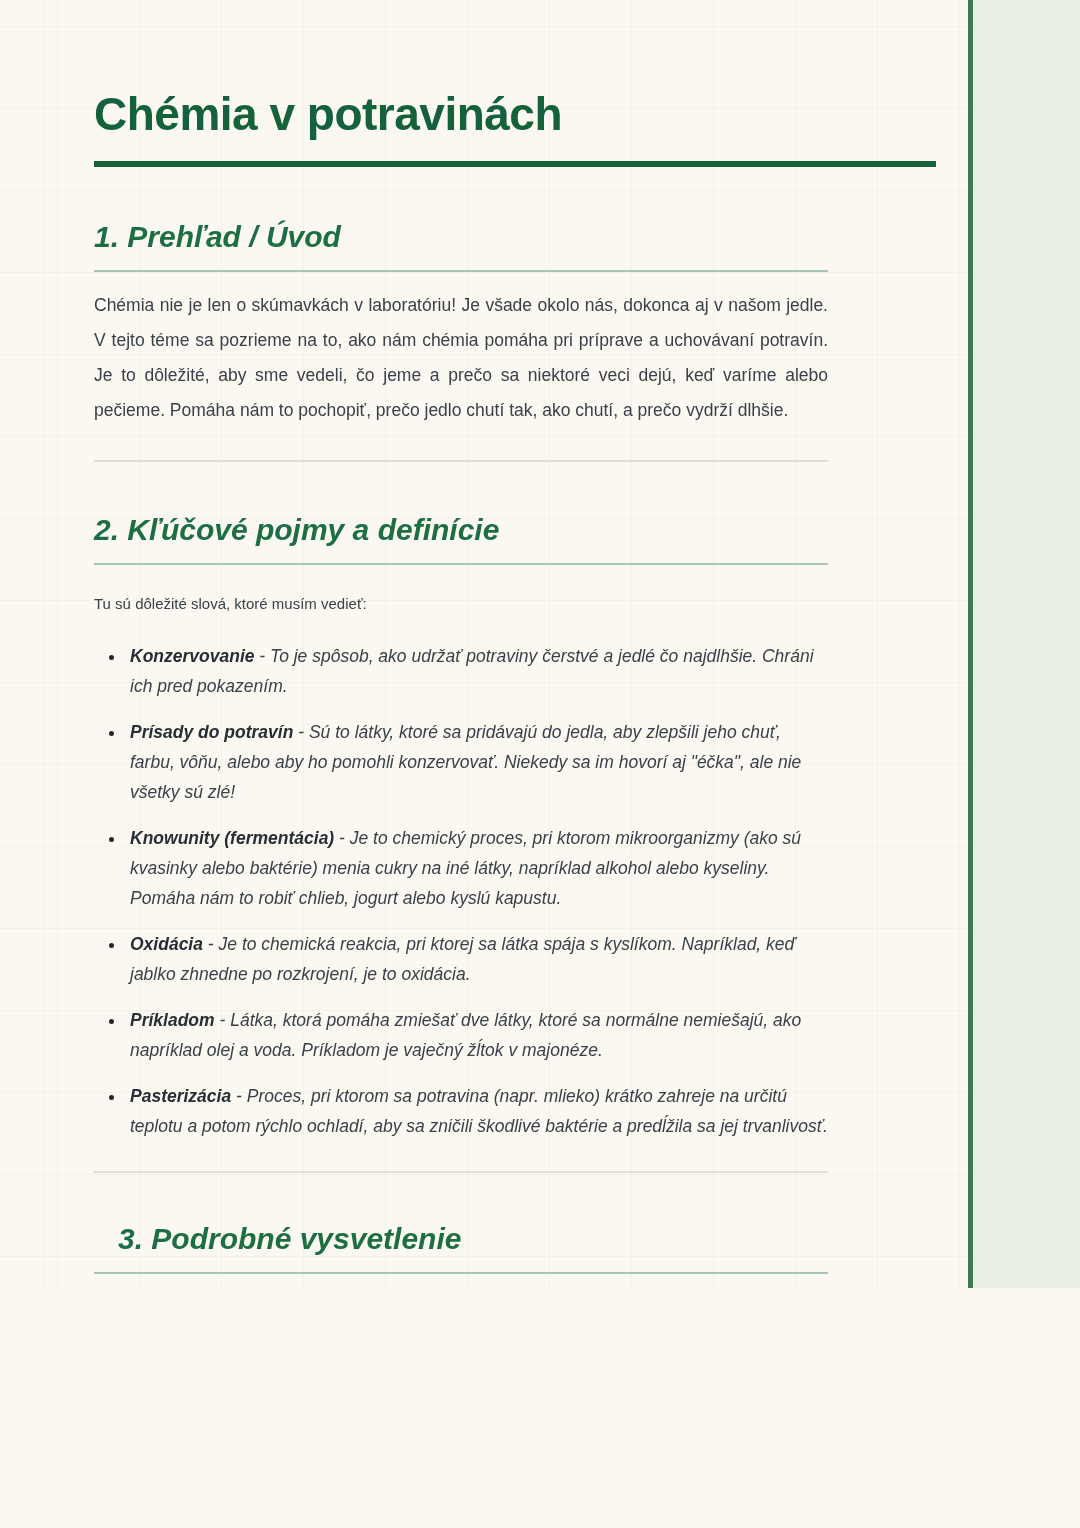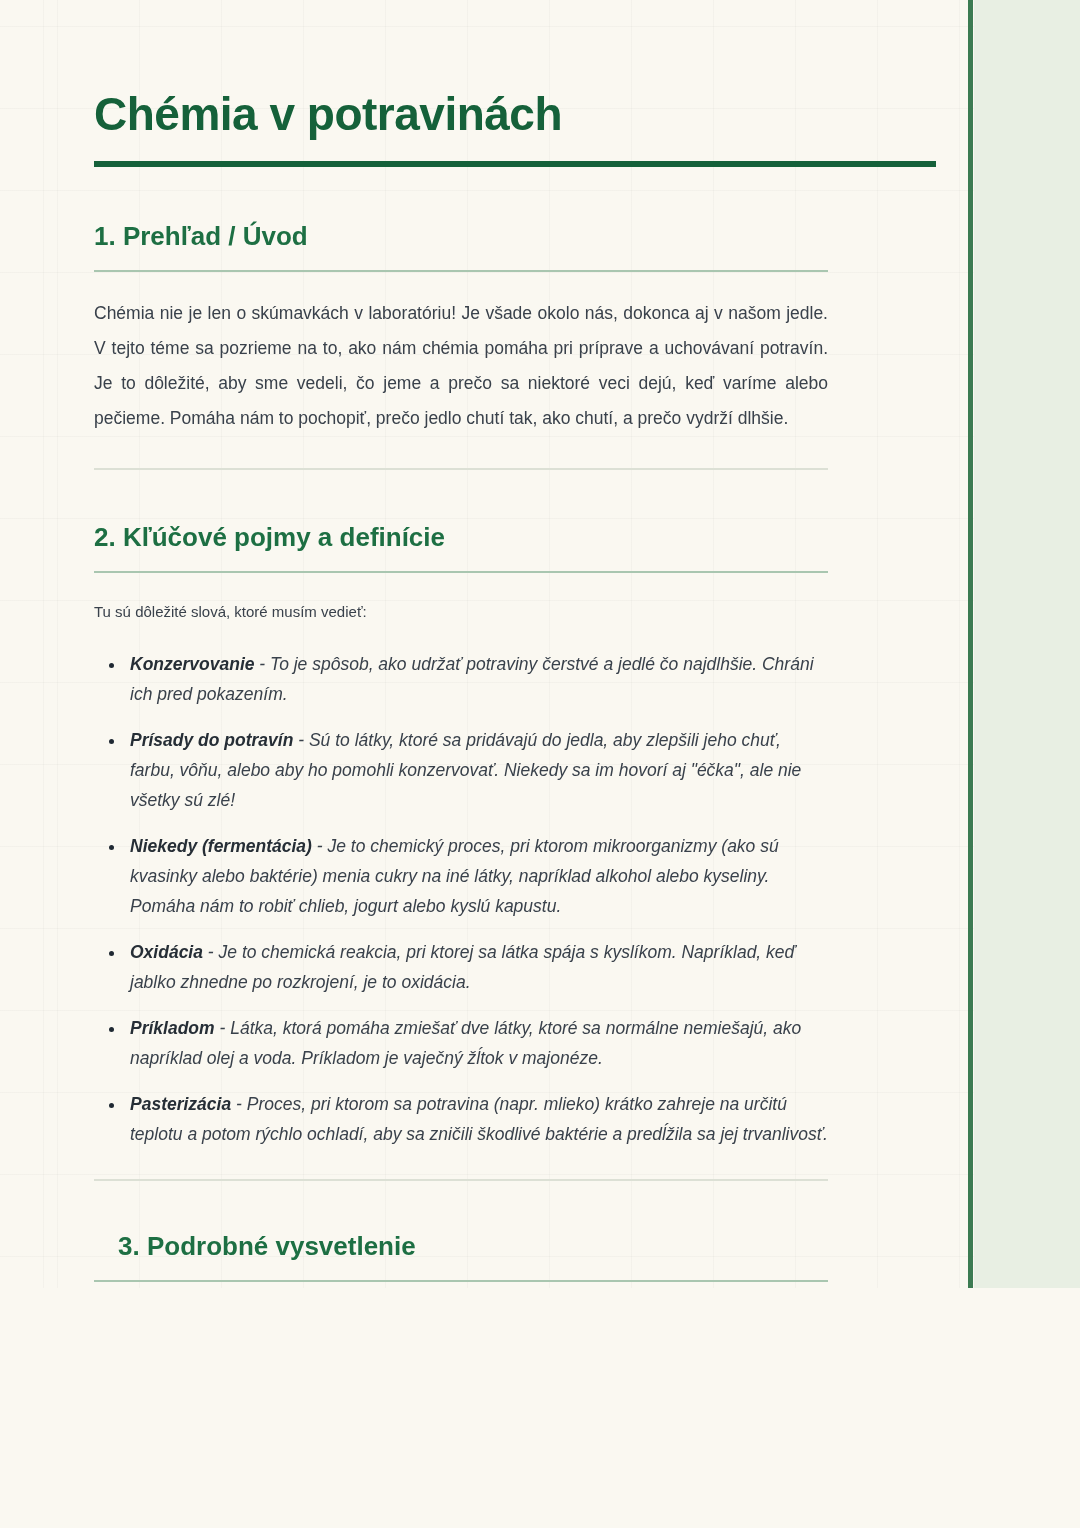--- a/index.html
+++ b/index.html
@@ -42,36 +42,37 @@
     color: #15613a;
     line-height: 53px;
   }
   .title-rule {
     width: 842px;
     height: 6px;
     background: #15613a;
     margin-top: 20px;
   }
   h2.section-heading {
-    font-size: 26px;
+    font-size: 30px;
     font-weight: 700;
     color: #1d6f43;
     line-height: 35px;
+    font-style: italic;
   }
   .sec-1 h2 { margin-top: 52px; }
   .sec-2 h2 { margin-top: 50px; }
   .sec-3 h2 { margin-top: 48px; margin-left: 24px; }
   .h2-rule {
     width: 734px;
     height: 2px;
     background: #a9c6b0;
     margin-top: 16px;
   }
   p.body-paragraph {
-    margin-top: 24px;
+    margin-top: 16px;
     font-size: 17.5px;
     line-height: 35px;
     color: #39414b;
     text-align: justify;
   }
   p.intro-line {
     margin-top: 26px;
     font-size: 15px;
     line-height: 26px;
     color: #39414b;
@@ -133,21 +134,21 @@
     <section class="sec-2">
       <h2 class="section-heading">2. Kľúčové pojmy a definície</h2>
       <div class="h2-rule"></div>
       <p class="intro-line">Tu sú dôležité slová, ktoré musím vedieť:</p>
 
       <ul class="terms-list">
         <li class="term-item"><span class="term">Konzervovanie</span><span class="sep"> - </span><span class="def">To je spôsob, ako udržať potraviny čerstvé a jedlé čo najdlhšie. Chráni ich pred pokazením.</span></li>
 
         <li class="term-item"><span class="term">Prísady do potravín</span><span class="sep"> - </span><span class="def">Sú to látky, ktoré sa pridávajú do jedla, aby zlepšili jeho chuť, farbu, vôňu, alebo aby ho pomohli konzervovať. Niekedy sa im hovorí aj "éčka", ale nie všetky sú zlé!</span></li>
 
-        <li class="term-item"><span class="term">Niekedy (fermentácia)</span><span class="sep"> - </span><span class="def">Je to chemický proces, pri ktorom mikroorganizmy (ako sú kvasinky alebo baktérie) menia cukry na iné látky, napríklad alkohol alebo kyseliny. Pomáha nám to robiť chlieb, jogurt alebo kyslú kapustu.</span></li>
+        <li class="term-item"><span class="term">Knowunity (fermentácia)</span><span class="sep"> - </span><span class="def">Je to chemický proces, pri ktorom mikroorganizmy (ako sú kvasinky alebo baktérie) menia cukry na iné látky, napríklad alkohol alebo kyseliny. Pomáha nám to robiť chlieb, jogurt alebo kyslú kapustu.</span></li>
 
         <li class="term-item"><span class="term">Oxidácia</span><span class="sep"> - </span><span class="def">Je to chemická reakcia, pri ktorej sa látka spája s kyslíkom. Napríklad, keď jablko zhnedne po rozkrojení, je to oxidácia.</span></li>
 
         <li class="term-item"><span class="term">Príkladom</span><span class="sep"> - </span><span class="def">Látka, ktorá pomáha zmiešať dve látky, ktoré sa normálne nemiešajú, ako napríklad olej a voda. Príkladom je vaječný žĺtok v majonéze.</span></li>
 
         <li class="term-item"><span class="term">Pasterizácia</span><span class="sep"> - </span><span class="def">Proces, pri ktorom sa potravina (napr. mlieko) krátko zahreje na určitú teplotu a potom rýchlo ochladí, aby sa zničili škodlivé baktérie a predĺžila sa jej trvanlivosť.</span></li>
       </ul>
     </section>
 
     <hr class="divider divider-2">

